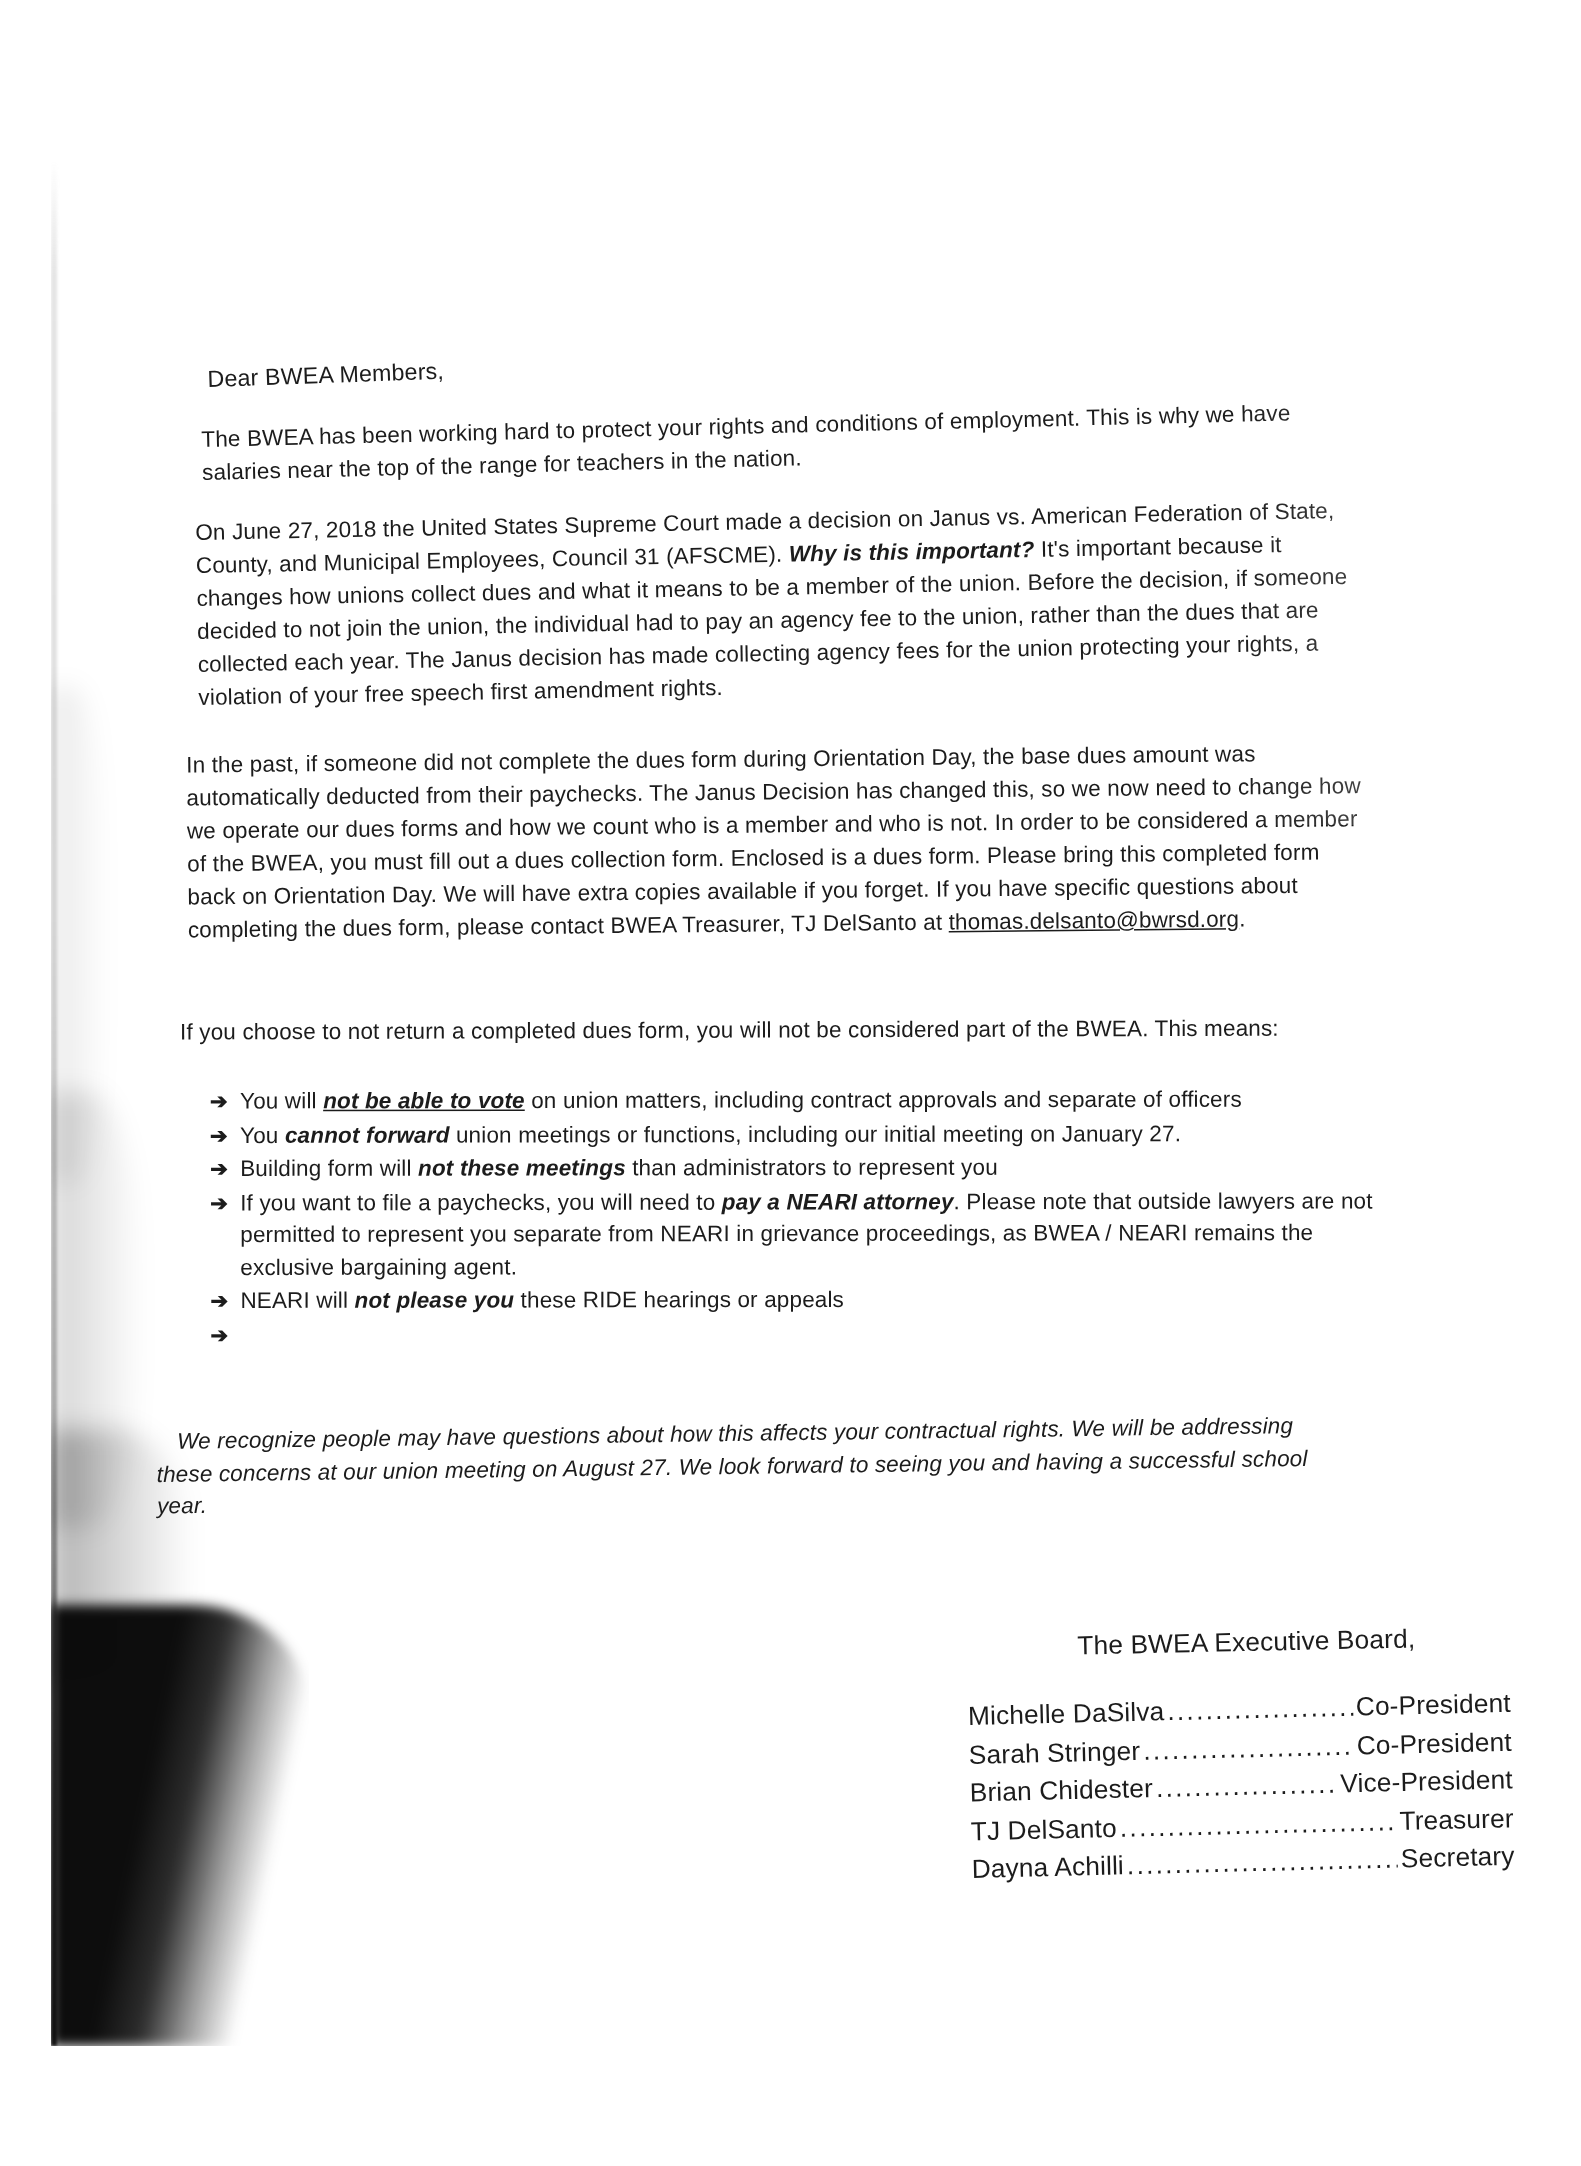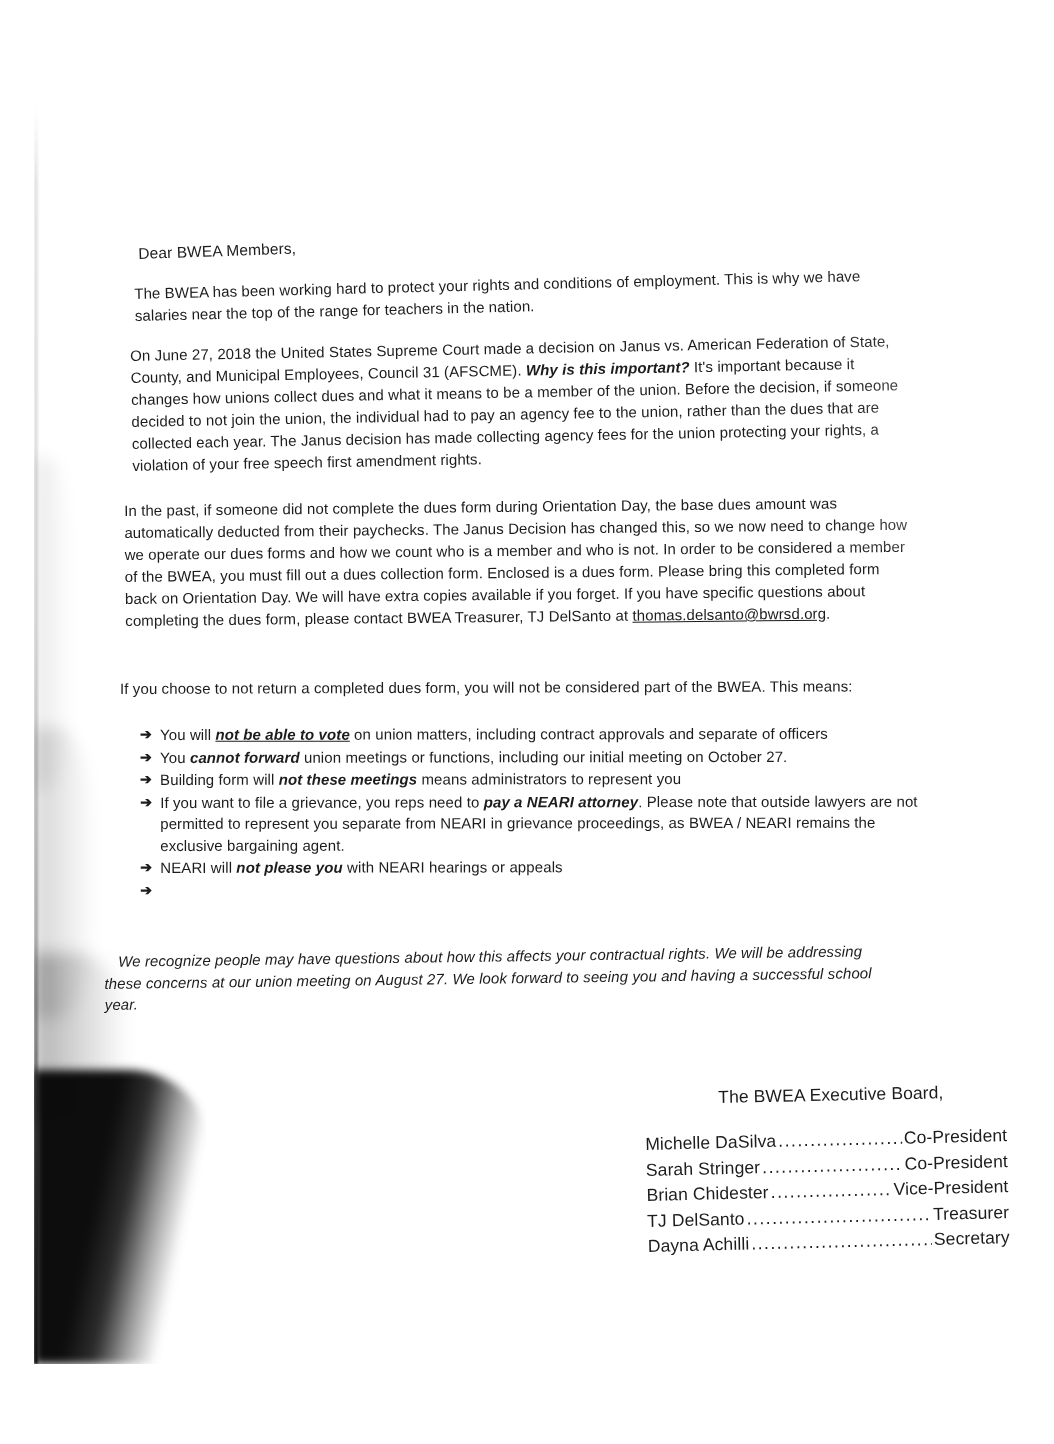--- a/index.html
+++ b/index.html
@@ -96,30 +96,30 @@
   <div class="block para3"><span>In the past, if someone did not complete the dues form during Orientation Day, the base dues amount was automatically deducted from their paychecks. The Janus Decision has changed this, so we now need to change how we operate our dues forms and how we count who is a member and who is not. In order to be considered a member of the BWEA, you must fill out a dues collection form. Enclosed is a dues form. Please bring this completed form back on Orientation Day.  We will have extra copies available if you forget.  If you have specific questions about completing the dues form, please contact BWEA Treasurer, TJ DelSanto at </span><span class="u">thomas.delsanto@bwrsd.org</span><span>.</span></div>
 
   <div class="block para4"><span>If you choose to not return a completed dues form, you will not be considered part of the BWEA.  This means:</span></div>
 
   <div class="block bullets">
     <ul>
       <li>
         <span class="bullet-arrow">➔</span><span><span>You will </span><span class="b u">not be able to vote</span><span> on union matters, including contract approvals and separate of officers</span></span>
       </li>
       <li>
-        <span class="bullet-arrow">➔</span><span><span>You </span><span class="b i">cannot forward</span><span> union meetings or functions, including our initial meeting on October 27.</span></span>
+        <span class="bullet-arrow">➔</span><span><span>You </span><span class="b i">cannot forward</span><span> union meetings or functions, including our initial meeting on January 27.</span></span>
       </li>
       <li>
-        <span class="bullet-arrow">➔</span><span><span>Building form will </span><span class="b i">not these meetings</span><span> means administrators to represent you</span></span>
+        <span class="bullet-arrow">➔</span><span><span>Building form will </span><span class="b i">not these meetings</span><span> than administrators to represent you</span></span>
       </li>
       <li>
-        <span class="bullet-arrow">➔</span><span><span>If you want to file a grievance, you reps need to </span><span class="b i">pay a NEARI attorney</span><span>.  Please note that outside lawyers are not permitted to represent you separate from NEARI in grievance proceedings, as BWEA / NEARI remains the exclusive bargaining agent.</span></span>
+        <span class="bullet-arrow">➔</span><span><span>If you want to file a paychecks, you will need to </span><span class="b i">pay a NEARI attorney</span><span>.  Please note that outside lawyers are not permitted to represent you separate from NEARI in grievance proceedings, as BWEA / NEARI remains the exclusive bargaining agent.</span></span>
       </li>
       <li>
-        <span class="bullet-arrow">➔</span><span><span>NEARI will </span><span class="b i">not please you</span><span> with NEARI hearings or appeals</span></span>
+        <span class="bullet-arrow">➔</span><span><span>NEARI will </span><span class="b i">not please you</span><span> these RIDE hearings or appeals</span></span>
       </li>
       <li>
         <span class="bullet-arrow">➔</span>
       </li>
     </ul>
   </div>
 
   <div class="block closing"><span>We recognize people may have questions about how this affects your contractual rights. We will be addressing these concerns at our union meeting on August 27.  We look forward to seeing you and having a successful school year.</span></div>
 
   <div class="block sig-heading">The BWEA Executive Board,</div>

